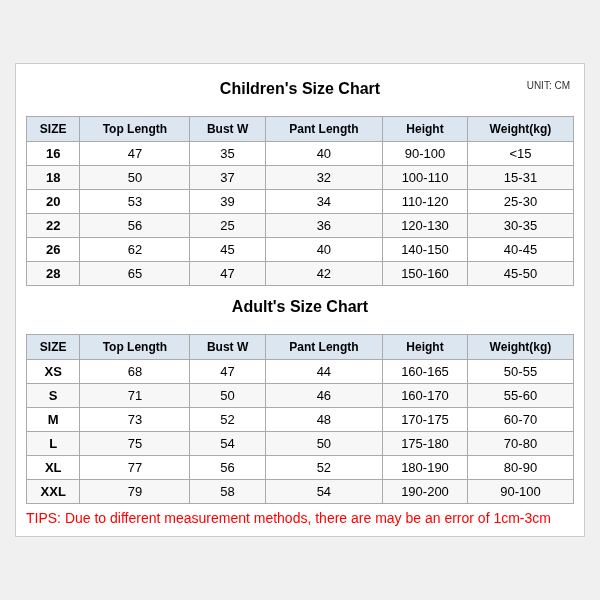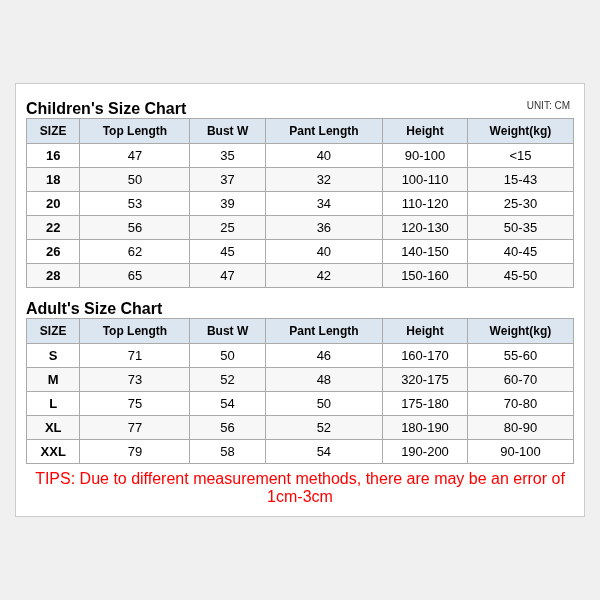--- a/index.html
+++ b/index.html
@@ -12,24 +12,24 @@
       height: 600px;
       font-family: Arial, sans-serif;
     }
     .chart-container {
       background: #fff;
       border: 1px solid #ccc;
       width: 570px;
       padding: 10px;
     }
     .section-title {
-      text-align: left;
+      text-align: center;
       font-weight: bold;
       font-size: 16px;
-      padding: 6px 0 0 0;
+      padding: 6px 0 18px 0;
       position: relative;
     }
     .unit-label {
       position: absolute;
       right: 4px;
       top: 6px;
       font-size: 10px;
       font-weight: normal;
       color: #333;
     }
@@ -56,23 +56,22 @@
       background-color: #f7f7f7;
     }
     tr:nth-child(odd) td {
       background-color: #ffffff;
     }
     td:first-child {
       font-weight: bold;
       margin-top: 8px;
     }
     .tips {
-      text-align: center;
       color: red;
-      font-size: 16px;
+      font-size: 14px;
       margin-top: 6px;
     }
     .section-gap {
       height: 6px;
     }
   </style>
 </head>
 <body>
 
 <div class="chart-container">
@@ -101,37 +100,37 @@
           <td>40</td>
           <td>90-100</td>
           <td>&lt;15</td>
         </tr>
         <tr>
           <td>18</td>
           <td>50</td>
           <td>37</td>
           <td>32</td>
           <td>100-110</td>
-          <td>15-43</td>
+          <td>15-31</td>
         </tr>
         <tr>
           <td>20</td>
           <td>53</td>
           <td>39</td>
           <td>34</td>
           <td>110-120</td>
           <td>25-30</td>
         </tr>
         <tr>
           <td>22</td>
           <td>56</td>
           <td>25</td>
           <td>36</td>
           <td>120-130</td>
-          <td>50-35</td>
+          <td>30-35</td>
         </tr>
         <tr>
           <td>26</td>
           <td>62</td>
           <td>45</td>
           <td>40</td>
           <td>140-150</td>
           <td>40-45</td>
         </tr>
         <tr>
@@ -157,33 +156,41 @@
         <th><span>SIZE</span></th>
         <th><span>Top Length</span></th>
         <th><span>Bust W</span></th>
         <th><span>Pant Length</span></th>
         <th><span>Height</span></th>
         <th><span>Weight(kg)</span></th>
       </tr>
     </thead>
     <tbody id="adult-tbody">
         <tr>
+          <td>XS</td>
+          <td>68</td>
+          <td>47</td>
+          <td>44</td>
+          <td>160-165</td>
+          <td>50-55</td>
+        </tr>
+        <tr>
           <td>S</td>
           <td>71</td>
           <td>50</td>
           <td>46</td>
           <td>160-170</td>
           <td>55-60</td>
         </tr>
         <tr>
           <td>M</td>
           <td>73</td>
           <td>52</td>
           <td>48</td>
-          <td>320-175</td>
+          <td>170-175</td>
           <td>60-70</td>
         </tr>
         <tr>
           <td>L</td>
           <td>75</td>
           <td>54</td>
           <td>50</td>
           <td>175-180</td>
           <td>70-80</td>
         </tr>

